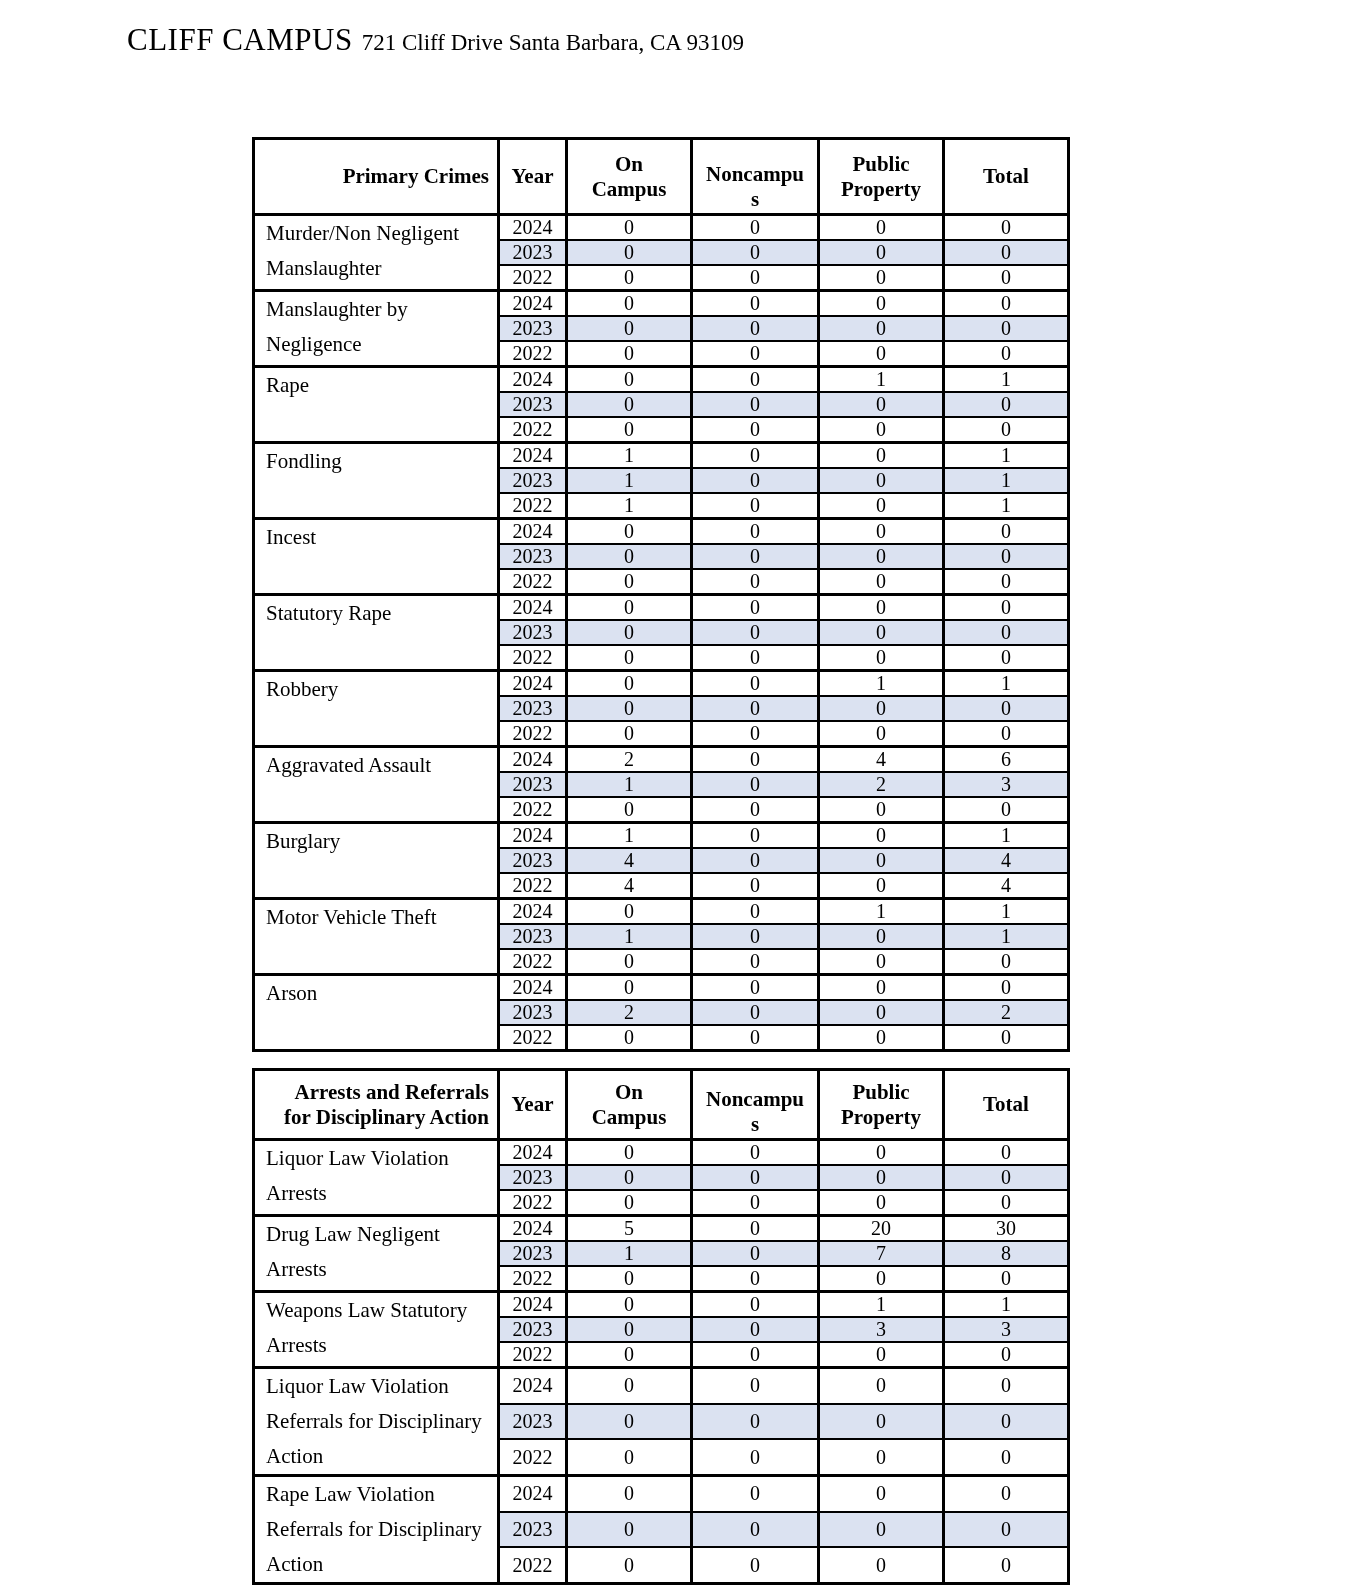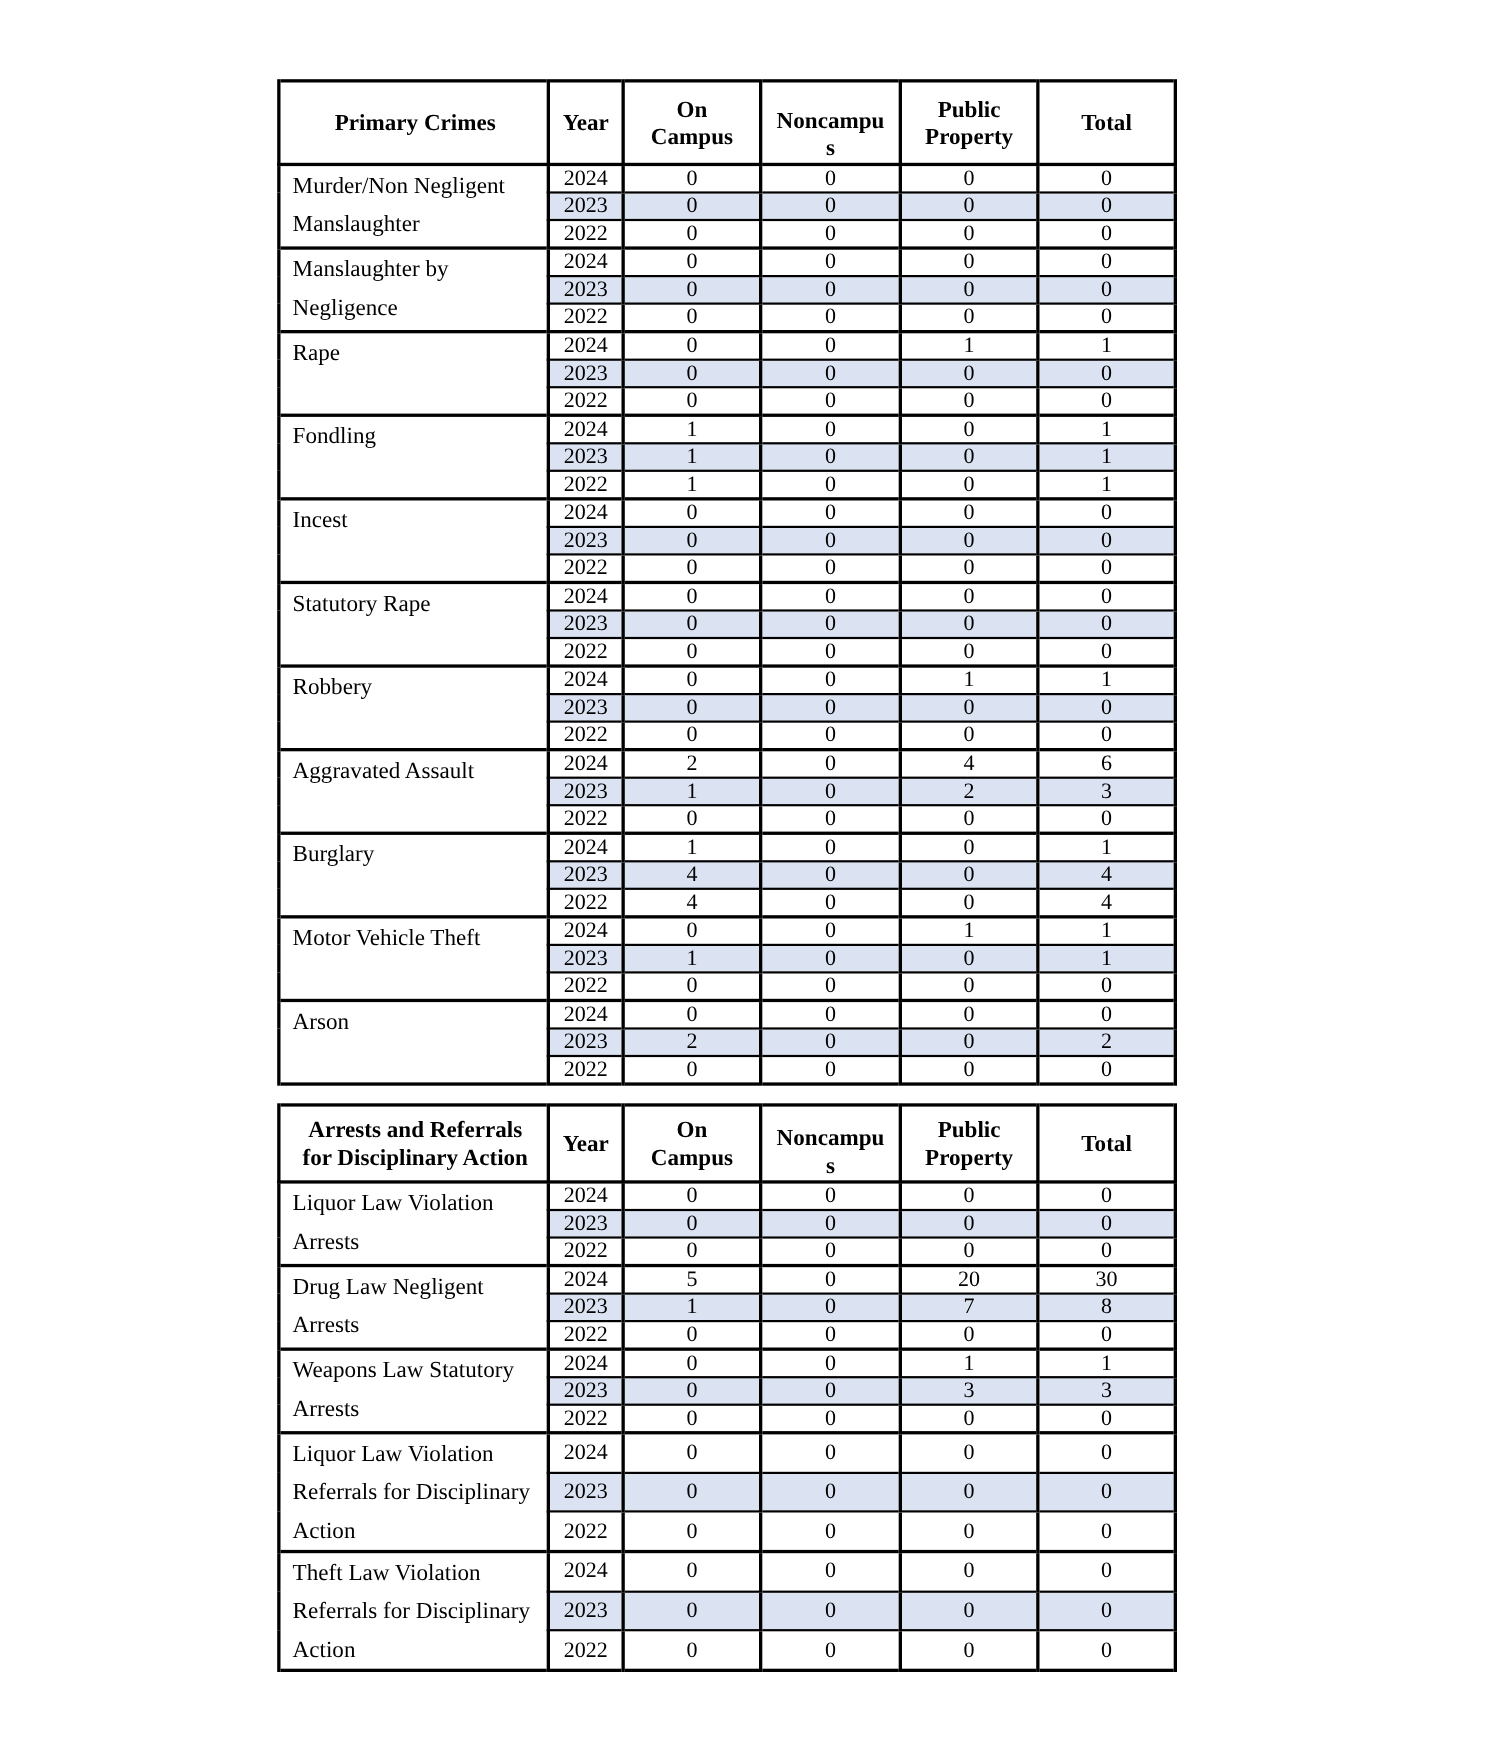--- a/index.html
+++ b/index.html
@@ -56,21 +56,21 @@
     font-weight: bold;
     font-size: 21px;
     line-height: 25px;
     text-align: center;
     vertical-align: middle;
     white-space: pre-line;
     height: 76px;
   }
   #table-1 thead th { height: 70px; }
   table.stats thead th.category {
-    text-align: center;
+    text-align: right;
     padding-left: 11px;
     padding-right: 8px;
   }
   table.stats thead th.noncampus {
     vertical-align: bottom;
     padding-bottom: 1px;
   }
   table.stats tbody td {
     height: 23px;
     font-size: 20px;
@@ -94,20 +94,23 @@
   col.c-oncampus { width: 125px; }
   col.c-noncampus { width: 127px; }
   col.c-publicproperty { width: 125px; }
   col.c-total { width: 125px; }
 </style>
 </head>
 <body>
 
 <div class="page">
 
+  <div class="doc-title">
+    <span class="campus">CLIFF CAMPUS</span><span class="addr">721 Cliff Drive Santa Barbara, CA 93109</span>
+  </div>
 
   <table class="stats" id="table-0">
     <colgroup>
       <col class="c-category">
         <col class="c-year">
         <col class="c-oncampus">
       <col class="c-noncampus">
         <col class="c-publicproperty">
         <col class="c-total">
     </colgroup>
@@ -476,21 +479,21 @@
           <td class="val">0</td>
         </tr>
         <tr>
           <td class="year">2022</td>
           <td class="val">0</td>
           <td class="val">0</td>
           <td class="val">0</td>
           <td class="val">0</td>
         </tr>
         <tr class="group-start">
-          <td class="category" rowspan="3">Theft Law Violation Referrals for Disciplinary Action</td>
+          <td class="category" rowspan="3">Rape Law Violation Referrals for Disciplinary Action</td>
           <td class="year">2024</td>
           <td class="val">0</td>
           <td class="val">0</td>
           <td class="val">0</td>
           <td class="val">0</td>
         </tr>
         <tr class="shaded">
           <td class="year">2023</td>
           <td class="val">0</td>
           <td class="val">0</td>

